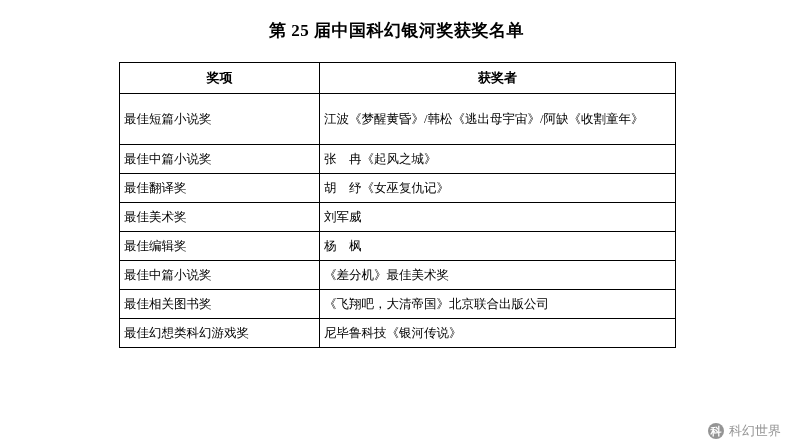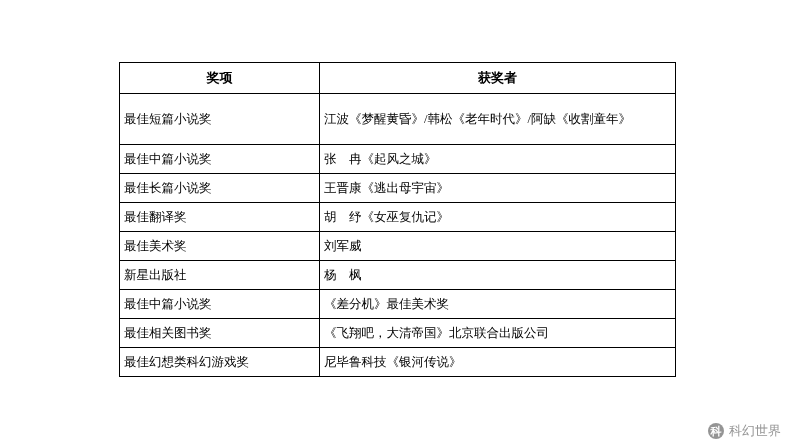--- a/index.html
+++ b/index.html
@@ -85,56 +85,53 @@
     line-height: 16px;
     text-align: center;
     font-weight: bold;
   }
 </style>
 </head>
 <body>
 
 <div class="page">
 
+  <div class="doc-title">第 25 届中国科幻银河奖获奖名单</div>
 
   <div class="table-wrap">
     <table class="award-table">
       <colgroup>
         <col class="col-award">
         <col class="col-winner">
       </colgroup>
       <thead>
         <tr>
           <th>奖项</th>
           <th>获奖者</th>
         </tr>
       </thead>
       <tbody>
         <tr class="row-tall">
           <td>最佳短篇小说奖</td>
-          <td>江波《梦醒黄昏》/韩松《老年时代》/阿缺《收割童年》</td>
+          <td>江波《梦醒黄昏》/韩松《逃出母宇宙》/阿缺《收割童年》</td>
         </tr>
         <tr class="row-normal">
           <td>最佳中篇小说奖</td>
           <td>张　冉《起风之城》</td>
-        </tr>
-        <tr class="row-normal">
-          <td>最佳长篇小说奖</td>
-          <td>王晋康《逃出母宇宙》</td>
         </tr>
         <tr class="row-normal">
           <td>最佳翻译奖</td>
           <td>胡　纾《女巫复仇记》</td>
         </tr>
         <tr class="row-normal">
           <td>最佳美术奖</td>
           <td>刘军威</td>
         </tr>
         <tr class="row-normal">
-          <td>新星出版社</td>
+          <td>最佳编辑奖</td>
           <td>杨　枫</td>
         </tr>
         <tr class="row-normal">
           <td>最佳中篇小说奖</td>
           <td>《差分机》最佳美术奖</td>
         </tr>
         <tr class="row-normal">
           <td>最佳相关图书奖</td>
           <td>《飞翔吧，大清帝国》北京联合出版公司</td>
         </tr>

